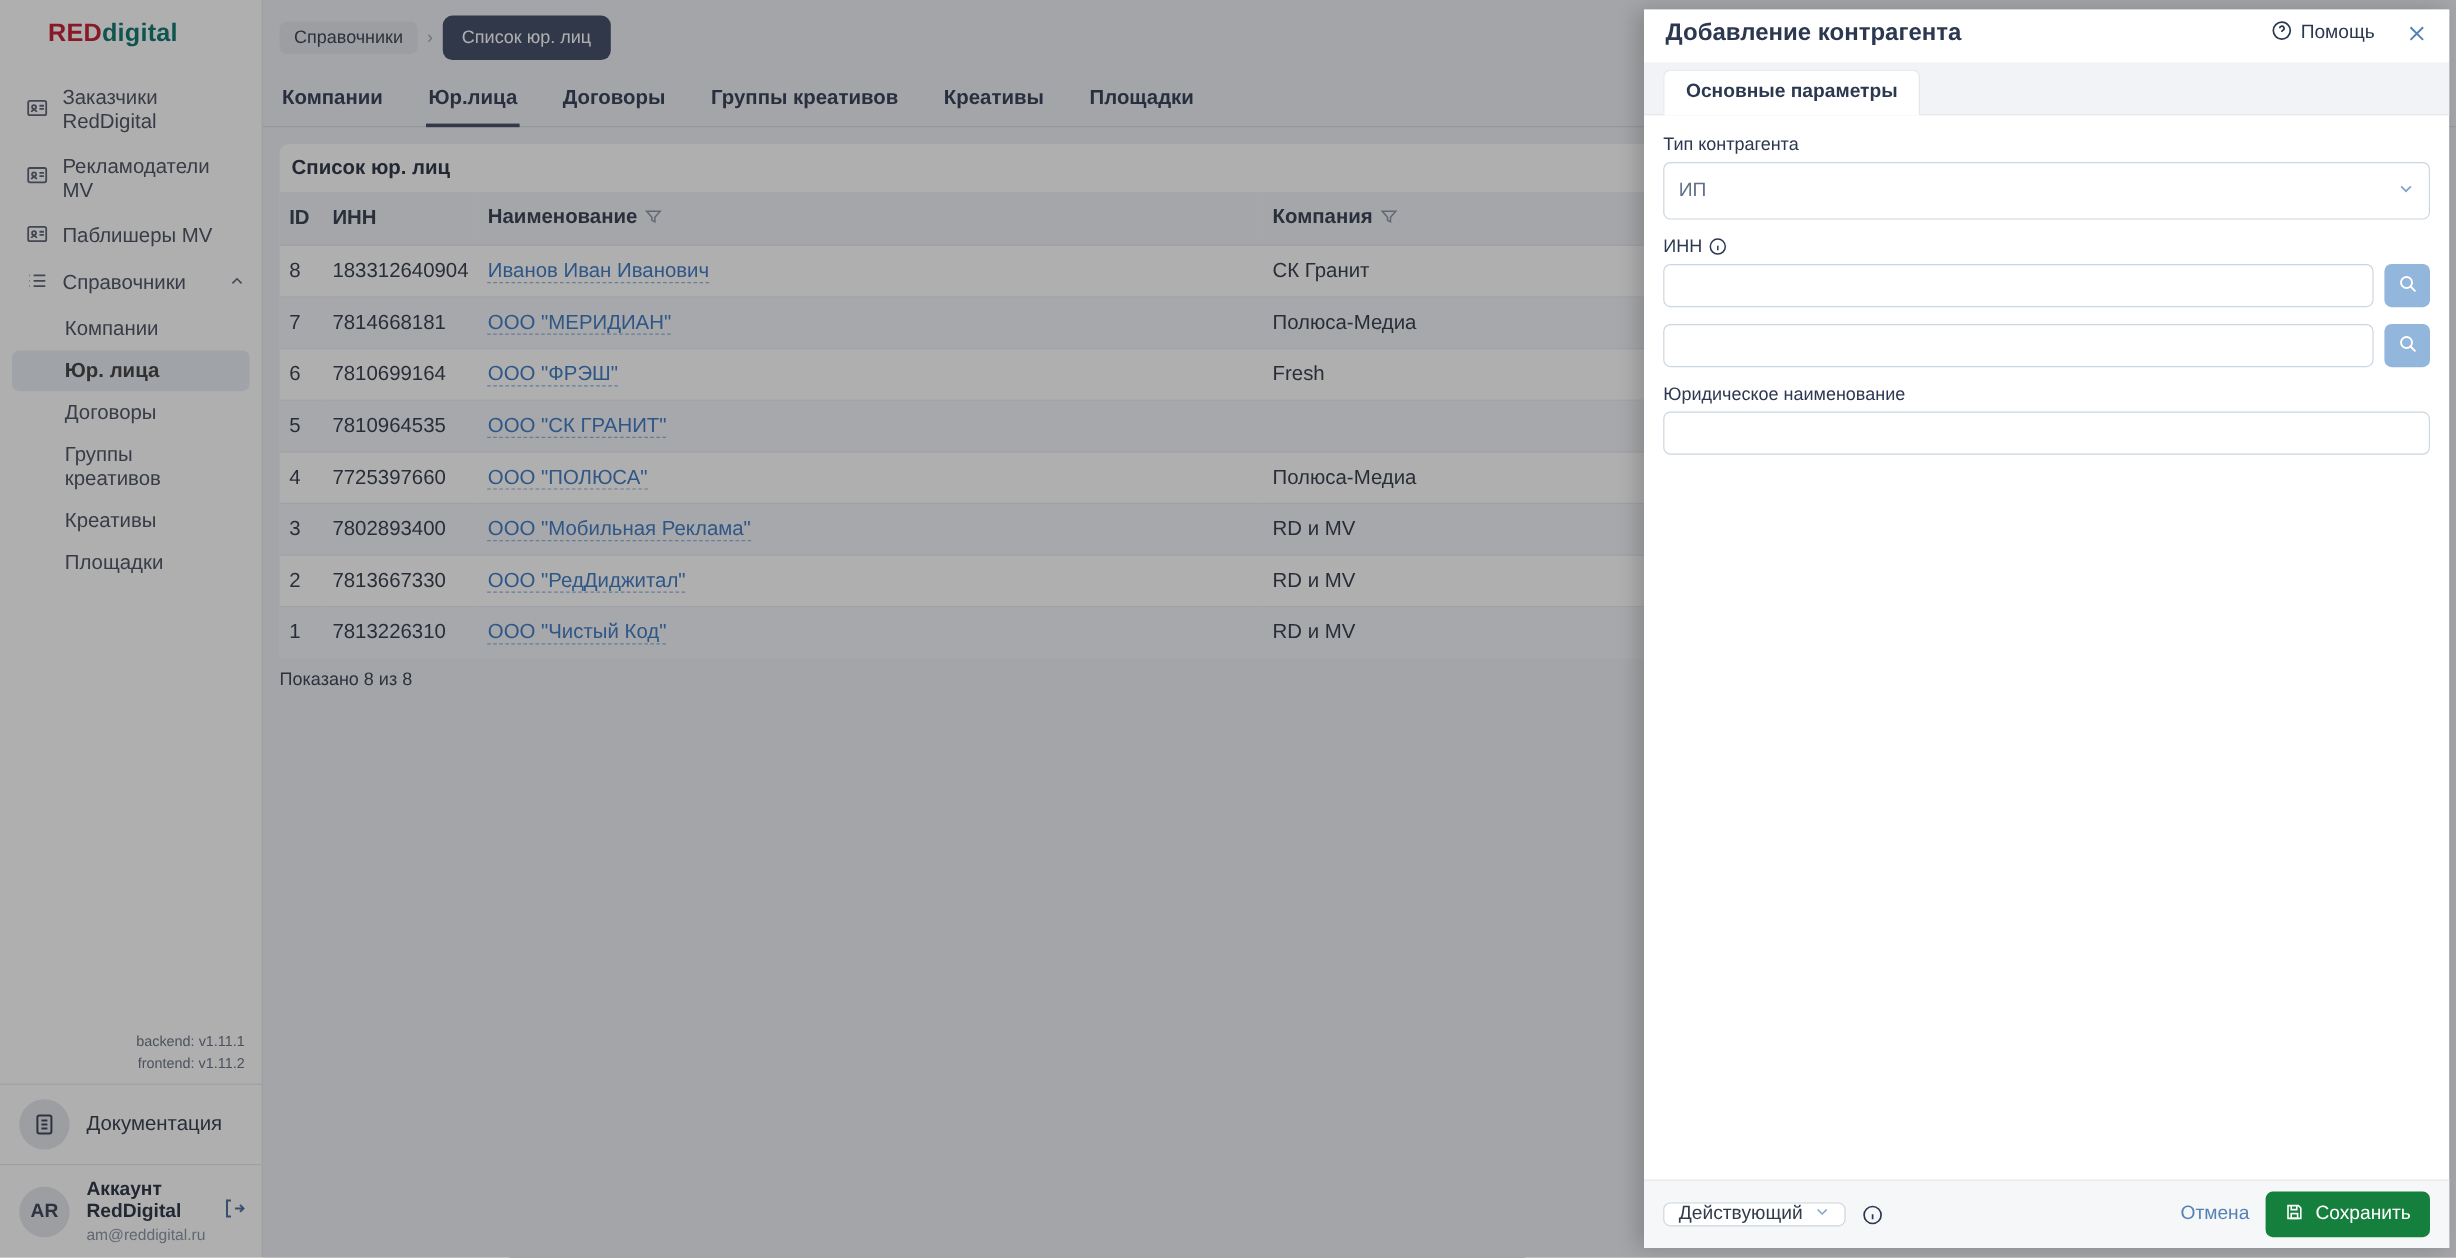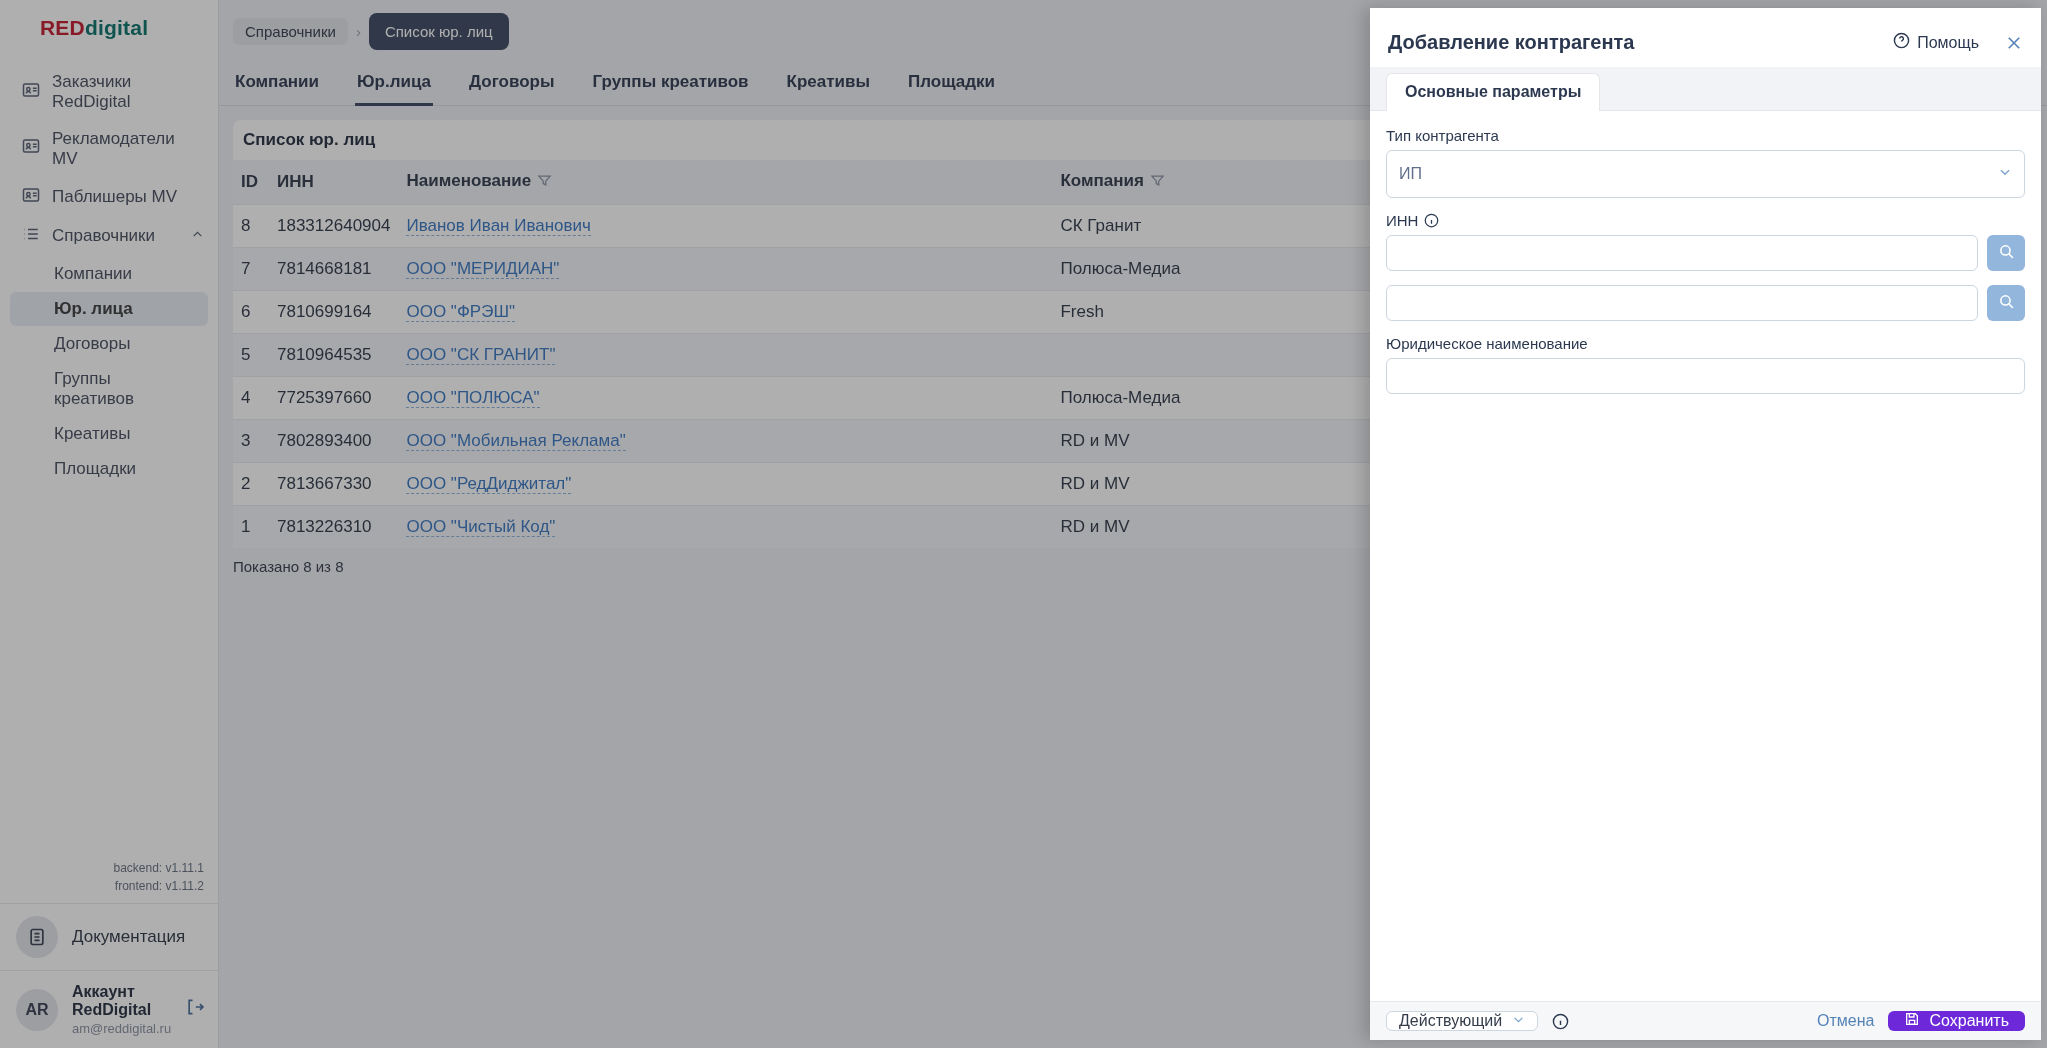--- a/index.html
+++ b/index.html
@@ -80,21 +80,21 @@
   .summary { padding:10px 14px; font-size:15px; color:#3a4150; }
   
   .mask { position:absolute; inset:0; background:rgba(20,21,24,0.34); z-index:50; }
   
   .drawer {
     position:absolute; left:1370px; top:8px; right:6px; bottom:8px; z-index:100;
     background:#ffffff; box-shadow:-6px 0 16px rgba(0,0,0,0.18);
     display:flex; flex-direction:column;
   }
   .dw-header {
-    display:flex; align-items:center; padding:23px 18px 13px; background:#fff;
+    display:flex; align-items:center; padding:8px 18px 13px; background:#fff;
   }
   .dw-title { font-size:20px; font-weight:700; color:#2c3850; }
   .dw-header-right { margin-left:auto; display:flex; align-items:center; gap:26px; }
   .help { display:flex; align-items:center; gap:7px; font-size:16px; color:#2c3850; cursor:pointer; }
   .close-x { cursor:pointer; display:flex; }
   .dw-tabstrip {
     background:#f2f3f6; border-bottom:1px solid #e4e6ea; padding:6px 16px 0;
     display:flex;
   }
   .dw-tab {
@@ -126,21 +126,21 @@
   }
   .status-select {
     height:20px; border:1px solid #ccd6e0; border-radius:6px; background:#fff;
     display:flex; align-items:center; gap:10px; padding:0 12px; cursor:pointer;
     font-size:16px; color:#333c4a;
   }
   .footer-spacer { flex:1; }
   .cancel-btn { font-size:16px; color:#5583b5; cursor:pointer; background:none; border:none;
     font-family:"Liberation Sans","DejaVu Sans",sans-serif; }
   .save-btn {
-    background:#6d28d9; color:#ffffff; border:none; border-radius:6px; height:20px;
+    background:#15803d; color:#ffffff; border:none; border-radius:6px; height:38px;
     padding:0 16px; font-size:16px; display:flex; align-items:center; gap:9px; cursor:pointer;
     font-family:"Liberation Sans","DejaVu Sans",sans-serif;
   }
   .info-ic { display:flex; cursor:pointer; }
 </style>
 </head>
 <body>
 
 <div class="sidebar">
   <div class="logo">

